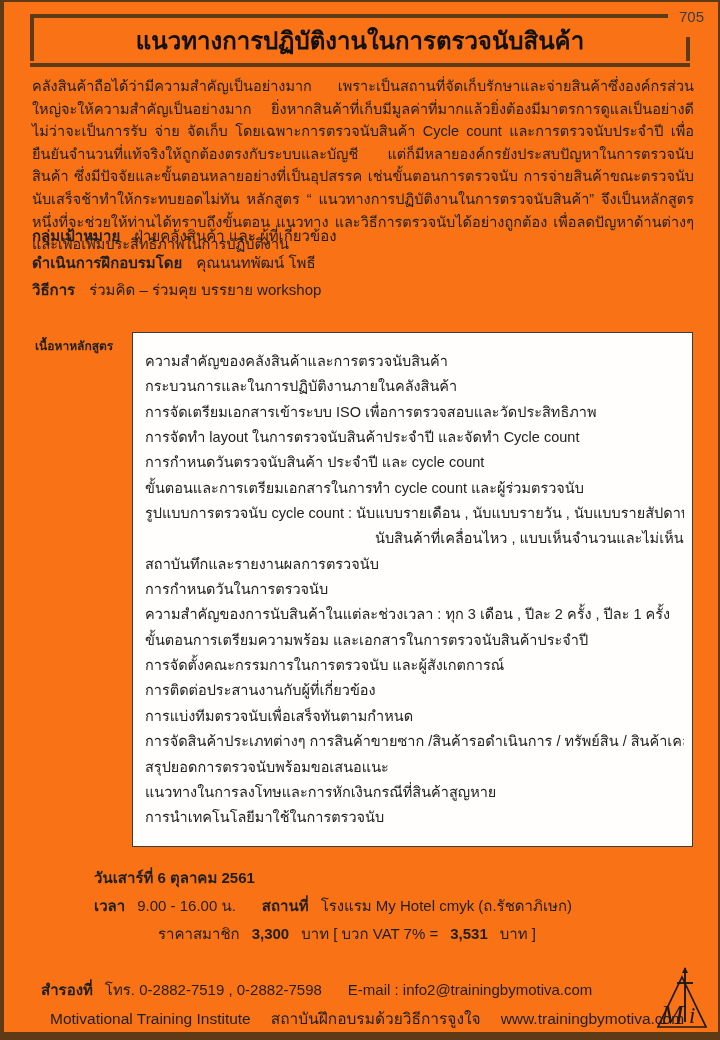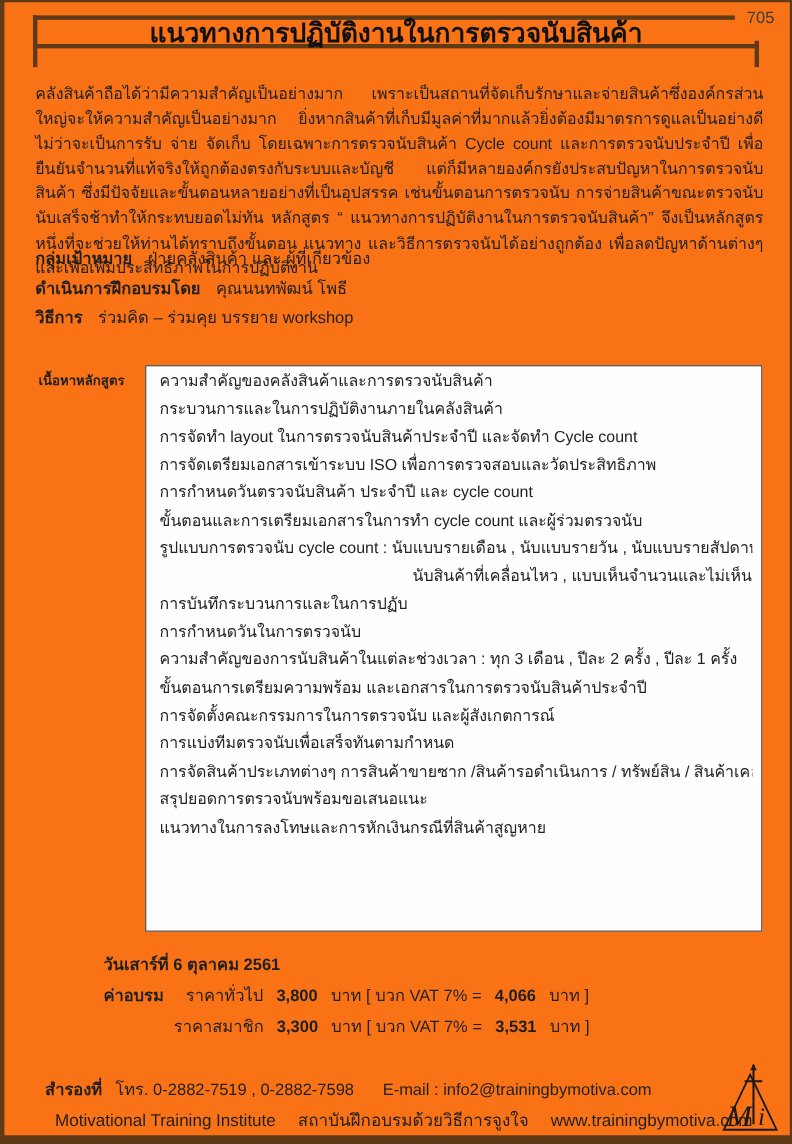--- a/index.html
+++ b/index.html
@@ -11,21 +11,21 @@
     border-style:solid;
     border-color:#5e3a17;
     border-width:2px 2px 8px 4px;
     font-family:"Liberation Sans","DejaVu Sans",sans-serif;
     color:#1f1f1f;
     overflow:hidden;
   }
   
   .pagenum{position:absolute;top:6px;right:14px;font-size:15px;color:#3c3c3c;}
   
-  .title-box{position:absolute;left:26px;top:12px;width:660px;height:30px;}
+  .title-box{position:absolute;left:26px;top:12px;width:660px;height:53px;}
   .tb-seg{position:absolute;background:#5e3a17;}
   .tb-top{left:0;top:0;width:638px;height:4px;}
   .tb-left{left:0;top:0;width:4px;height:47px;}
   .tb-bottom{left:0;bottom:0;width:660px;height:4px;}
   .tb-right{right:0;top:23px;width:4px;height:24px;}
   .title-text{
     position:absolute;left:0;top:0;width:100%;height:100%;
     display:flex;align-items:center;justify-content:center;
     font-size:24px;font-weight:bold;color:#111;
   }
@@ -36,21 +36,21 @@
   }
   
   .details{position:absolute;left:28px;top:220px;font-size:15px;}
   .drow{height:27px;line-height:27px;}
   .dlabel{font-weight:bold;margin-right:14px;}
   
   .content-label{position:absolute;left:31px;top:334px;font-size:12px;font-weight:bold;}
   .content-box{
     position:absolute;left:128px;top:330px;width:561px;height:515px;
     box-sizing:border-box;border:1px solid #3c3c3c;background:#fffefd;
-    padding:2px 8px 0 12px;
+    padding:16px 8px 0 12px;
   }
   .citem{height:25.35px;line-height:25.35px;font-size:14.5px;white-space:nowrap;overflow:hidden;color:#222;}
   .citem.cont{padding-left:230px;}
   
   .schedule{position:absolute;left:90px;top:862px;font-size:15px;}
   .srow{height:28px;line-height:28px;}
   .b{font-weight:bold;}
   .gap-s{margin-right:12px;}
   .gap-m{margin-right:20px;}
   .gap-l{margin-right:26px;}
@@ -87,41 +87,43 @@
     <div class="drow">
       <span class="dlabel">วิธีการ</span><span>ร่วมคิด – ร่วมคุย  บรรยาย  workshop</span>
     </div>
   </div>
 
   <div class="content-label">เนื้อหาหลักสูตร</div>
 
   <div class="content-box">
     <div class="citem">ความสำคัญของคลังสินค้าและการตรวจนับสินค้า</div>
     <div class="citem">กระบวนการและในการปฏิบัติงานภายในคลังสินค้า</div>
+    <div class="citem">การจัดเตรียมเอกสารเข้าระบบ ISO  เพื่อการตรวจสอบและวัดประสิทธิภาพ</div>
     <div class="citem">การจัดทำ layout ในการตรวจนับสินค้าประจำปี และจัดทำ Cycle count</div>
-    <div class="citem">การจัดเตรียมเอกสารเข้าระบบ ISO  เพื่อการตรวจสอบและวัดประสิทธิภาพ</div>
     <div class="citem">การกำหนดวันตรวจนับสินค้า ประจำปี และ cycle count</div>
     <div class="citem">ขั้นตอนและการเตรียมเอกสารในการทำ cycle count และผู้ร่วมตรวจนับ</div>
     <div class="citem">รูปแบบการตรวจนับ cycle count  :  นับแบบรายเดือน ,  นับแบบรายวัน , นับแบบรายสัปดาห์</div>
     <div class="citem cont">นับสินค้าที่เคลื่อนไหว , แบบเห็นจำนวนและไม่เห็นจำนวน</div>
-    <div class="citem">การบันทึกระบวนการและในการปฏับ</div>
+    <div class="citem">สถาบันทึกและรายงานผลการตรวจนับ</div>
     <div class="citem">การกำหนดวันในการตรวจนับ</div>
     <div class="citem">ความสำคัญของการนับสินค้าในแต่ละช่วงเวลา  :  ทุก 3 เดือน ,  ปีละ 2 ครั้ง  ,  ปีละ 1 ครั้ง</div>
     <div class="citem">ขั้นตอนการเตรียมความพร้อม  และเอกสารในการตรวจนับสินค้าประจำปี</div>
     <div class="citem">การจัดตั้งคณะกรรมการในการตรวจนับ  และผู้สังเกตการณ์</div>
+    <div class="citem">การติดต่อประสานงานกับผู้ที่เกี่ยวข้อง</div>
     <div class="citem">การแบ่งทีมตรวจนับเพื่อเสร็จทันตามกำหนด</div>
     <div class="citem">การจัดสินค้าประเภทต่างๆ  การสินค้าขายซาก /สินค้ารอดำเนินการ / ทรัพย์สิน /  สินค้าเคลม</div>
     <div class="citem">สรุปยอดการตรวจนับพร้อมขอเสนอแนะ</div>
     <div class="citem">แนวทางในการลงโทษและการหักเงินกรณีที่สินค้าสูญหาย</div>
+    <div class="citem">การนำเทคโนโลยีมาใช้ในการตรวจนับ</div>
   </div>
 
   <div class="schedule">
     <div class="srow b">วันเสาร์ที่  6 ตุลาคม  2561</div>
     <div class="srow">
-      <span class="b gap-m">ค่าอบรม</span><span class="gap-s">ราคาทั่วไป</span><span class="b gap-s">3,800</span><span class="gap-s">บาท [ บวก VAT 7% =</span><span class="b gap-s">4,066</span><span>บาท ]</span>
+      <span class="b gap-s">เวลา</span><span class="gap-l">9.00 - 16.00 น.</span><span class="b gap-s">สถานที่</span><span>โรงแรม My Hotel cmyk (ถ.รัชดาภิเษก)</span>
     </div>
     <div class="srow fee-member">
       <span class="gap-s">ราคาสมาชิก</span><span class="b gap-s">3,300</span><span class="gap-s">บาท [ บวก VAT 7% =</span><span class="b gap-s">3,531</span><span>บาท ]</span>
     </div>
   </div>
 
   <div class="footer-line1">
     <span class="b gap-s">สำรองที่</span><span class="gap-l">โทร. 0-2882-7519 , 0-2882-7598</span><span>E-mail : info2@trainingbymotiva.com</span>
   </div>
 

